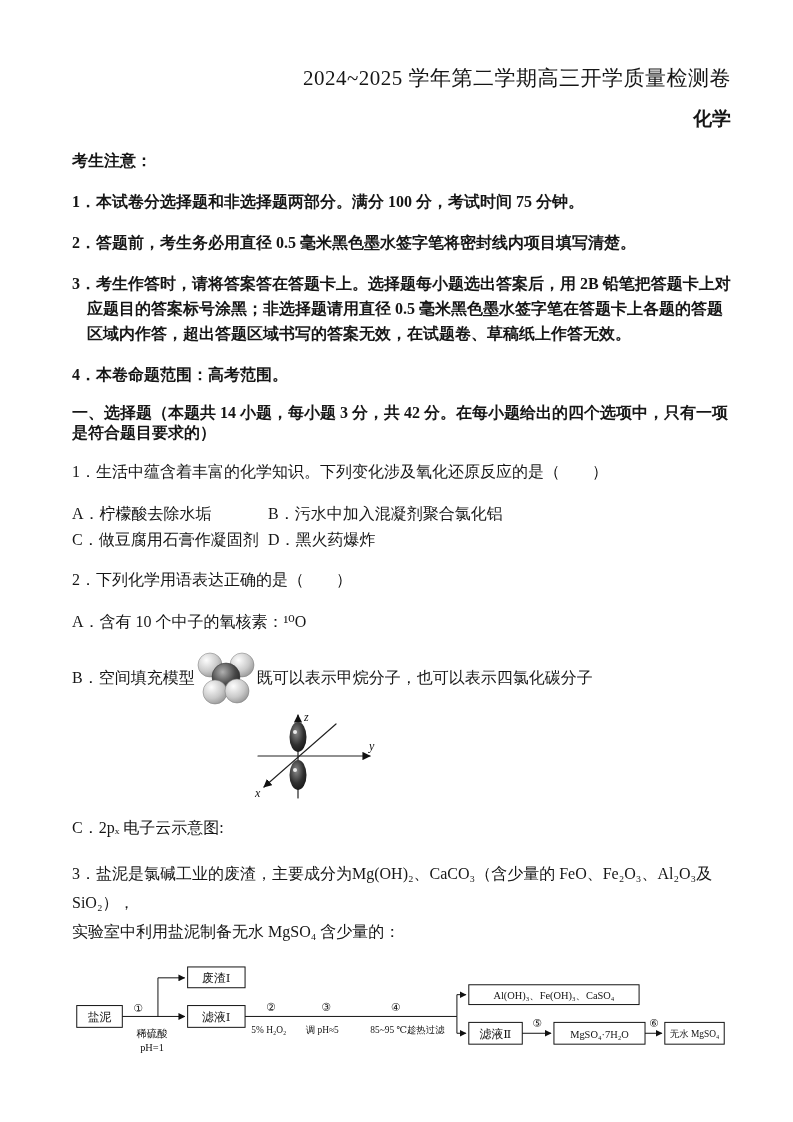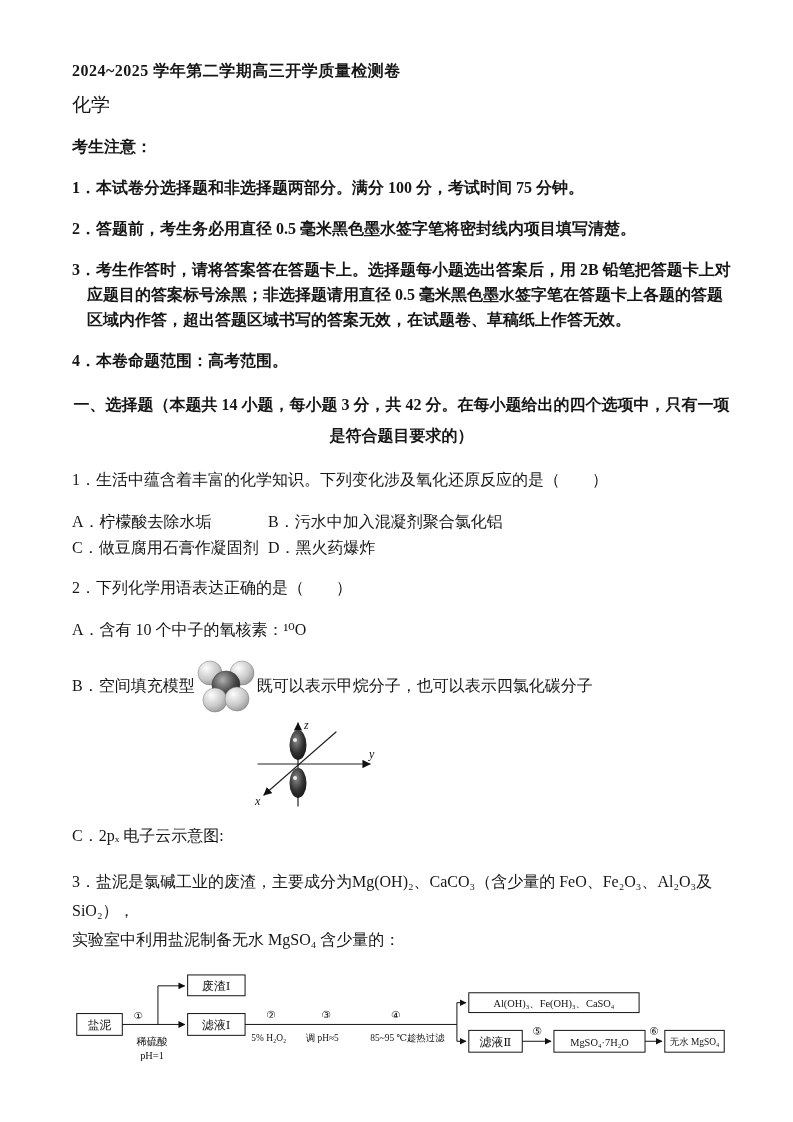--- a/index.html
+++ b/index.html
@@ -1,24 +1,24 @@
 <!DOCTYPE html>
 <html><head>
 <meta charset="utf-8">
 <style>
   html,body{margin:0;padding:0;}
   body{width:793px;height:1122px;overflow:hidden;background:#ffffff;color:#161616;
        font-family:"Liberation Serif","DejaVu Serif","DejaVu Sans",serif;font-size:16px;}
   .page{padding:50px 62px 0 72px;}
-  .title{font-size:16px;font-weight:700;text-align:left;letter-spacing:.5px;}
-  .subject{font-size:19px;font-weight:400;text-align:left;margin-top:10px;}
+  .title{font-size:21px;font-weight:400;text-align:right;letter-spacing:.5px;}
+  .subject{font-size:19px;font-weight:700;text-align:right;margin-top:10px;}
   .notice{margin-top:14px;font-weight:700;}
   .notice p{line-height:25px;}
   .hang{padding-left:15px;text-indent:-15px;}
-  .section-head{font-weight:700;line-height:31px;margin-top:4px;text-align:center;}
+  .section-head{font-weight:700;line-height:20px;margin-top:4px;}
   .stem{line-height:26px;margin-top:14px;}
   .opt-row{display:flex;line-height:26px;}
   .opt-first{width:196px;flex:0 0 auto;}
   .optB-line{display:flex;align-items:center;gap:0;line-height:26px;min-height:54px;}
   .orbital-wrap{margin:2px 0 0 152px;}
   .formula{margin:4px 0 2px 218px;font-size:20px;letter-spacing:1px;line-height:26px;}
   .q3-stem{line-height:29px;margin-top:18px;}
   .flow-wrap{margin-top:6px;}
   svg{display:block;}
   svg .ln{stroke:#222;fill:none;stroke-width:1.2;stroke-linecap:round;}

